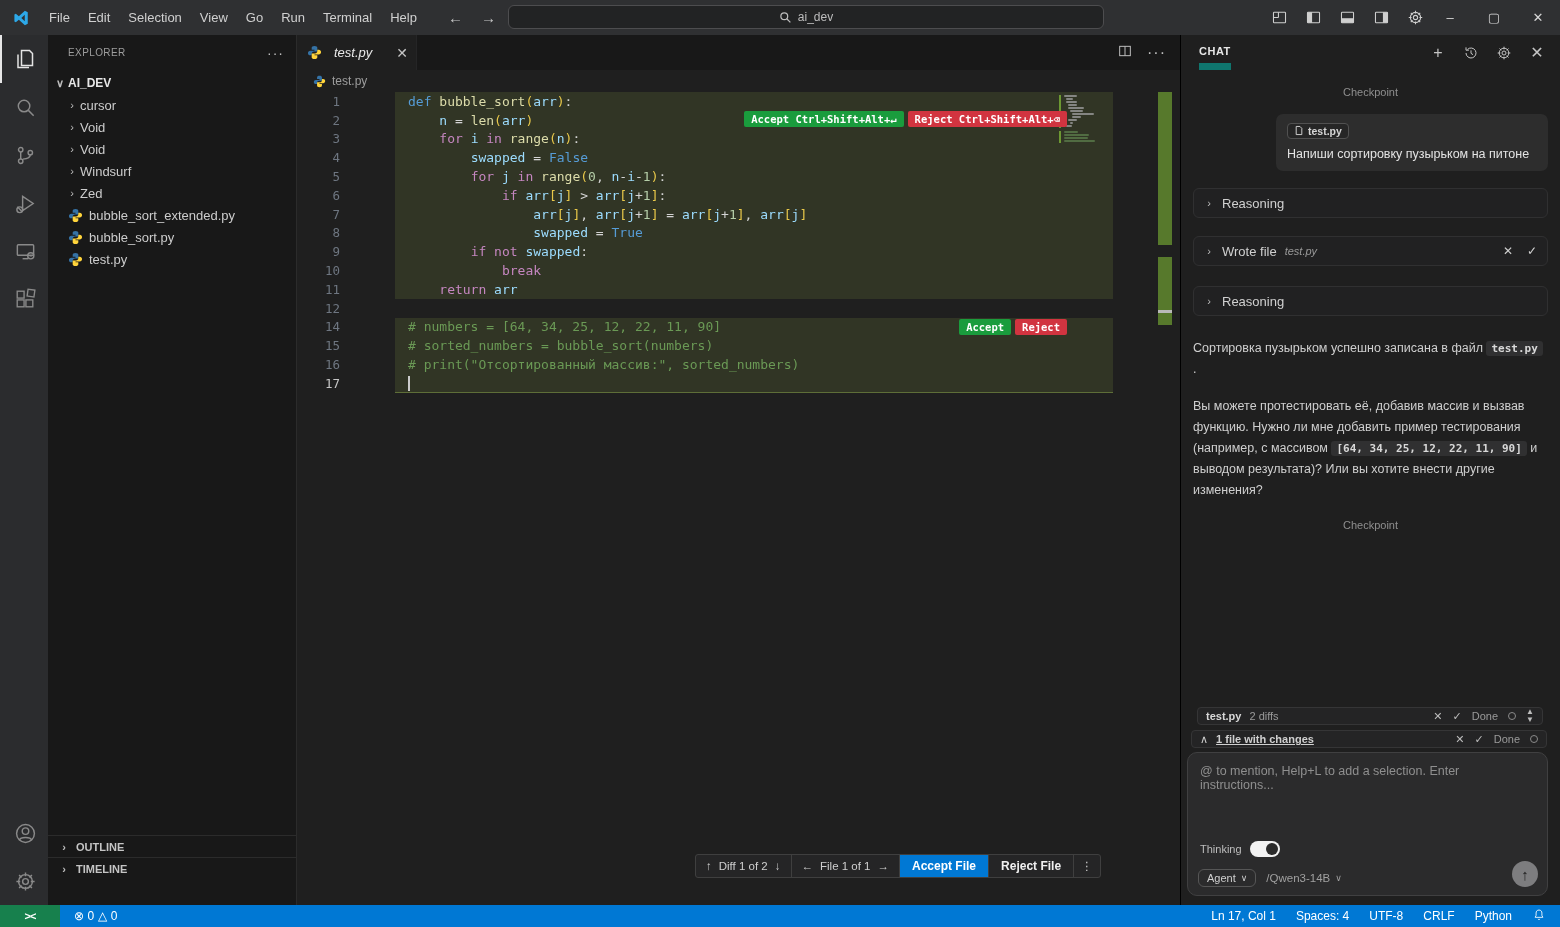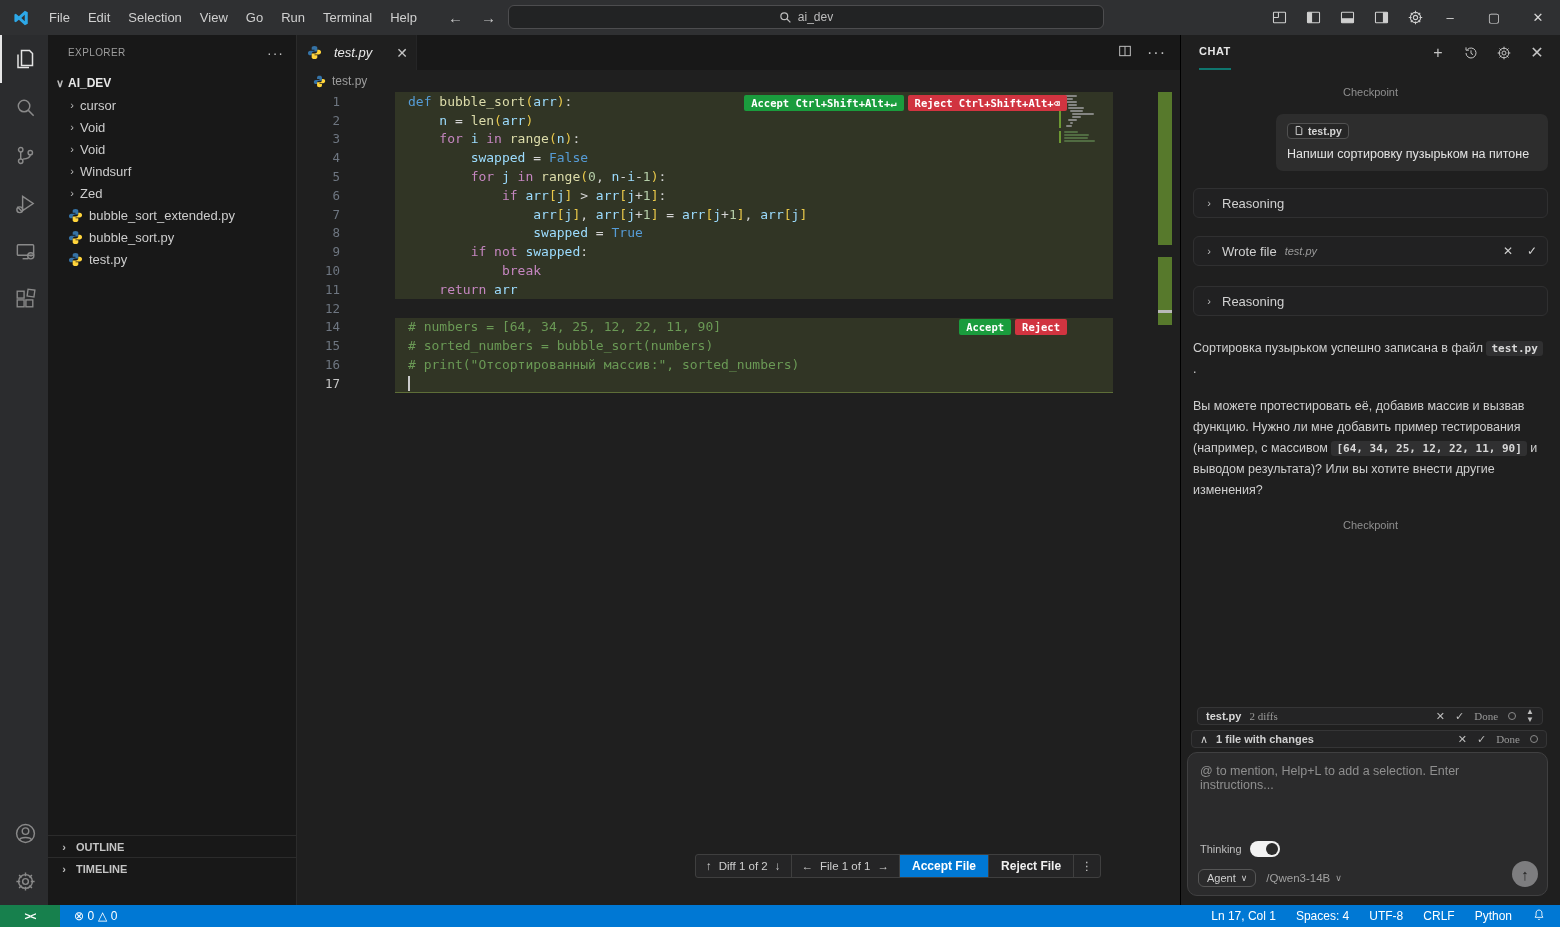--- a/index.html
+++ b/index.html
@@ -95,40 +95,40 @@
             border-right:1px solid #3f3f3f; cursor:pointer; }
   .fb-btn.accept { background:#0078d4; color:#ffffff; }
   .fb-btn.reject { color:#f0f0f0; }
   .fb-more { display:flex; align-items:center; padding:0 7px; }
 
   
   .chat { width:380px; flex:none; background:#1f1f1f; border-left:1px solid #000000; position:relative;
           color:#cfcfcf; }
   .chat-header { height:35px; display:flex; align-items:center; padding:0 12px 0 18px; }
   .chat-title { font-size:11px; font-weight:bold; color:#e7e7e7; letter-spacing:.5px;
-                border-bottom:2px solid #0f766e; line-height:33px; height:35px; }
+                border-bottom:7px solid #0f766e; line-height:33px; height:35px; }
   .chat-hicons { margin-left:auto; display:flex; gap:11px; align-items:center; color:#c5c5c5; }
   .chat-hicons .ic { width:22px; height:22px; display:flex; align-items:center; justify-content:center;
                      border-radius:4px; font-size:16px; }
   .chat-body { position:absolute; top:35px; left:0; right:0; bottom:210px; padding:0 12px; overflow:hidden; }
   .checkpoint { text-align:center; font-size:11px; color:#8f8f8f; }
   .user-bubble { margin:16px 0 0 auto; width:272px; background:#2d2d2d; border-radius:7px; padding:8px 11px; }
   .file-chip { display:inline-flex; align-items:center; gap:4px; border:1px solid #515151; border-radius:4px;
                padding:1px 6px; font-size:10.5px; font-weight:bold; color:#d6d6d6; background:#262626; }
   .user-text { margin-top:6px; font-size:12.5px; color:#e3e3e3; line-height:17px; }
   .card { height:30px; border:1px solid #303031; background:#212122; border-radius:6px; display:flex;
           align-items:center; padding:0 10px; gap:8px; font-size:13px; color:#d0d0d0; }
   .card .file { font-size:11px; font-style:italic; color:#9a9a9a; }
   .card .acts { margin-left:auto; display:flex; gap:14px; color:#cfcfcf; font-size:12px; }
   .para { font-size:12.5px; line-height:21px; color:#cfcfcf; margin-bottom:16px; }
   .code-chip { font-family:"DejaVu Sans Mono",monospace; font-size:11px; background:#303031;
                padding:1px 5px; border-radius:3px; color:#d8d8d8; font-weight:bold; }
   .diff-row { position:absolute; height:18px; background:#242425; border:1px solid #353536;
               border-radius:4px; display:flex; align-items:center; font-size:11px; padding:0 8px; gap:8px; }
-  .diff-row .dim { color:#9a9a9a;font-family:Liberation Serif, serif; }
+  .diff-row .dim { color:#9a9a9a; }
   .diff-row .right { margin-left:auto; display:flex; align-items:center; gap:10px; color:#bdbdbd; }
   .circle-o { width:8px; height:8px; border:1px solid #8a8a8a; border-radius:50%; display:inline-block; }
   .chat-input { position:absolute; left:6px; right:12px; bottom:9px; height:144px; background:#2b2b2c;
                 border:1px solid #404041; border-radius:10px; }
   .placeholder { padding:11px 12px; font-size:12.5px; color:#8f8f8f; }
   .thinking-row { position:absolute; left:12px; bottom:38px; display:flex; align-items:center; gap:8px;
                   font-size:11px; color:#bdbdbd; }
   .toggle { width:30px; height:16px; background:#f2f2f2; border-radius:8px; position:relative; }
   .toggle .knob { position:absolute; right:2px; top:2px; width:12px; height:12px; background:#2b2b2b;
                   border-radius:50%; }
@@ -444,21 +444,21 @@
           <div class="code-line diff">
             <span class="ln">16</span>
             <span class="lc"><span class="tk-cm"># print("Отсортированный массив:", sorted_numbers)</span></span>
           </div>
           <div class="code-line diff diff-end">
             <span class="ln active">17</span>
             <span class="lc"><span class="caret"></span></span>
           </div>
         </div>
 
-      <div class="inline-actions" style="top:3px;">
+      <div class="inline-actions" style="top:19px;">
         <span class="mini-btn accept">Accept Ctrl+Shift+Alt+↵</span>
         <span class="mini-btn reject">Reject Ctrl+Shift+Alt+⌫</span>
       </div>
       <div class="inline-actions" style="top:227px;border-radius:6px;">
         <span class="mini-btn accept">Accept</span>
         <span class="mini-btn reject">Reject</span>
       </div>
 
       <div class="minimap" id="minimap">
           <div class="mm-row">
@@ -624,21 +624,21 @@
       <span class="right">
         <span>✕</span>
         <span>✓</span>
         <span class="dim">Done</span>
         <span class="circle-o"></span>
         <span style="font-size:8px; line-height:8px;">▲<br>▼</span>
       </span>
     </div>
     <div class="diff-row" style="left:10px; right:13px; bottom:157px;">
       <span>∧</span>
-      <span style="font-weight:bold; color:#d0d0d0;">1 file with changes</span>
+      <span style="font-weight:bold; color:#d0d0d0;text-decoration:underline;">1 file with changes</span>
       <span class="right">
         <span>✕</span>
         <span>✓</span>
         <span class="dim">Done</span>
         <span class="circle-o"></span>
       </span>
     </div>
 
     <div class="chat-input">
       <div class="placeholder">@ to mention, Help+L to add a selection. Enter instructions...</div>

